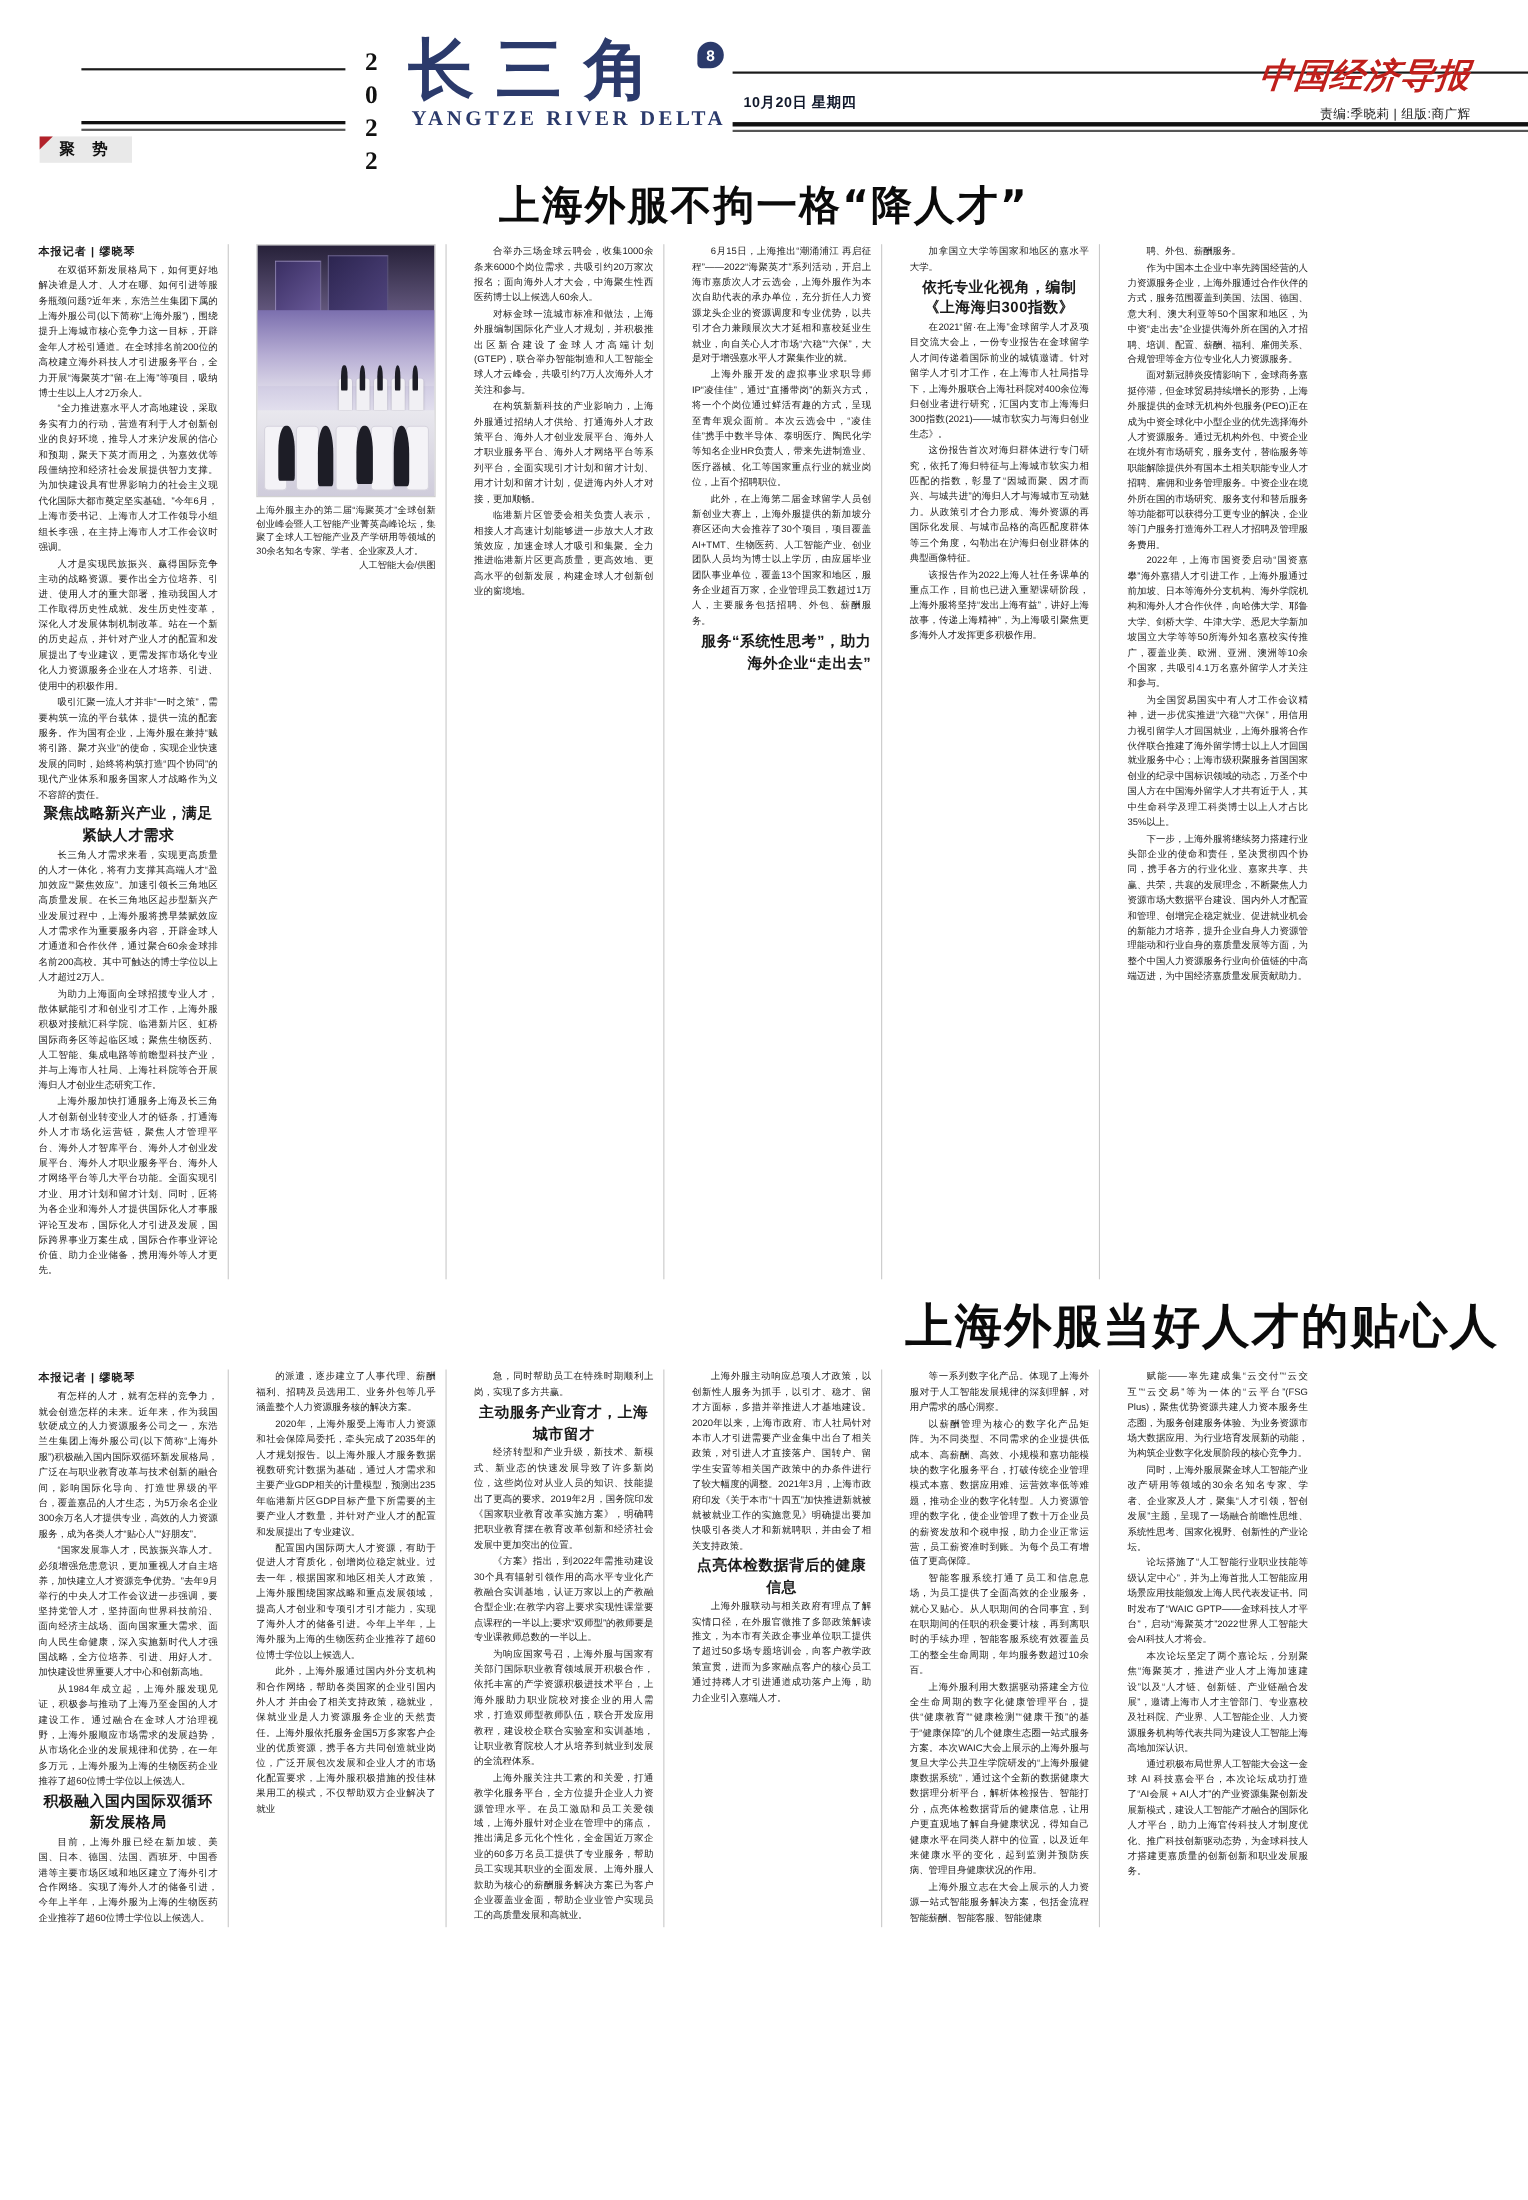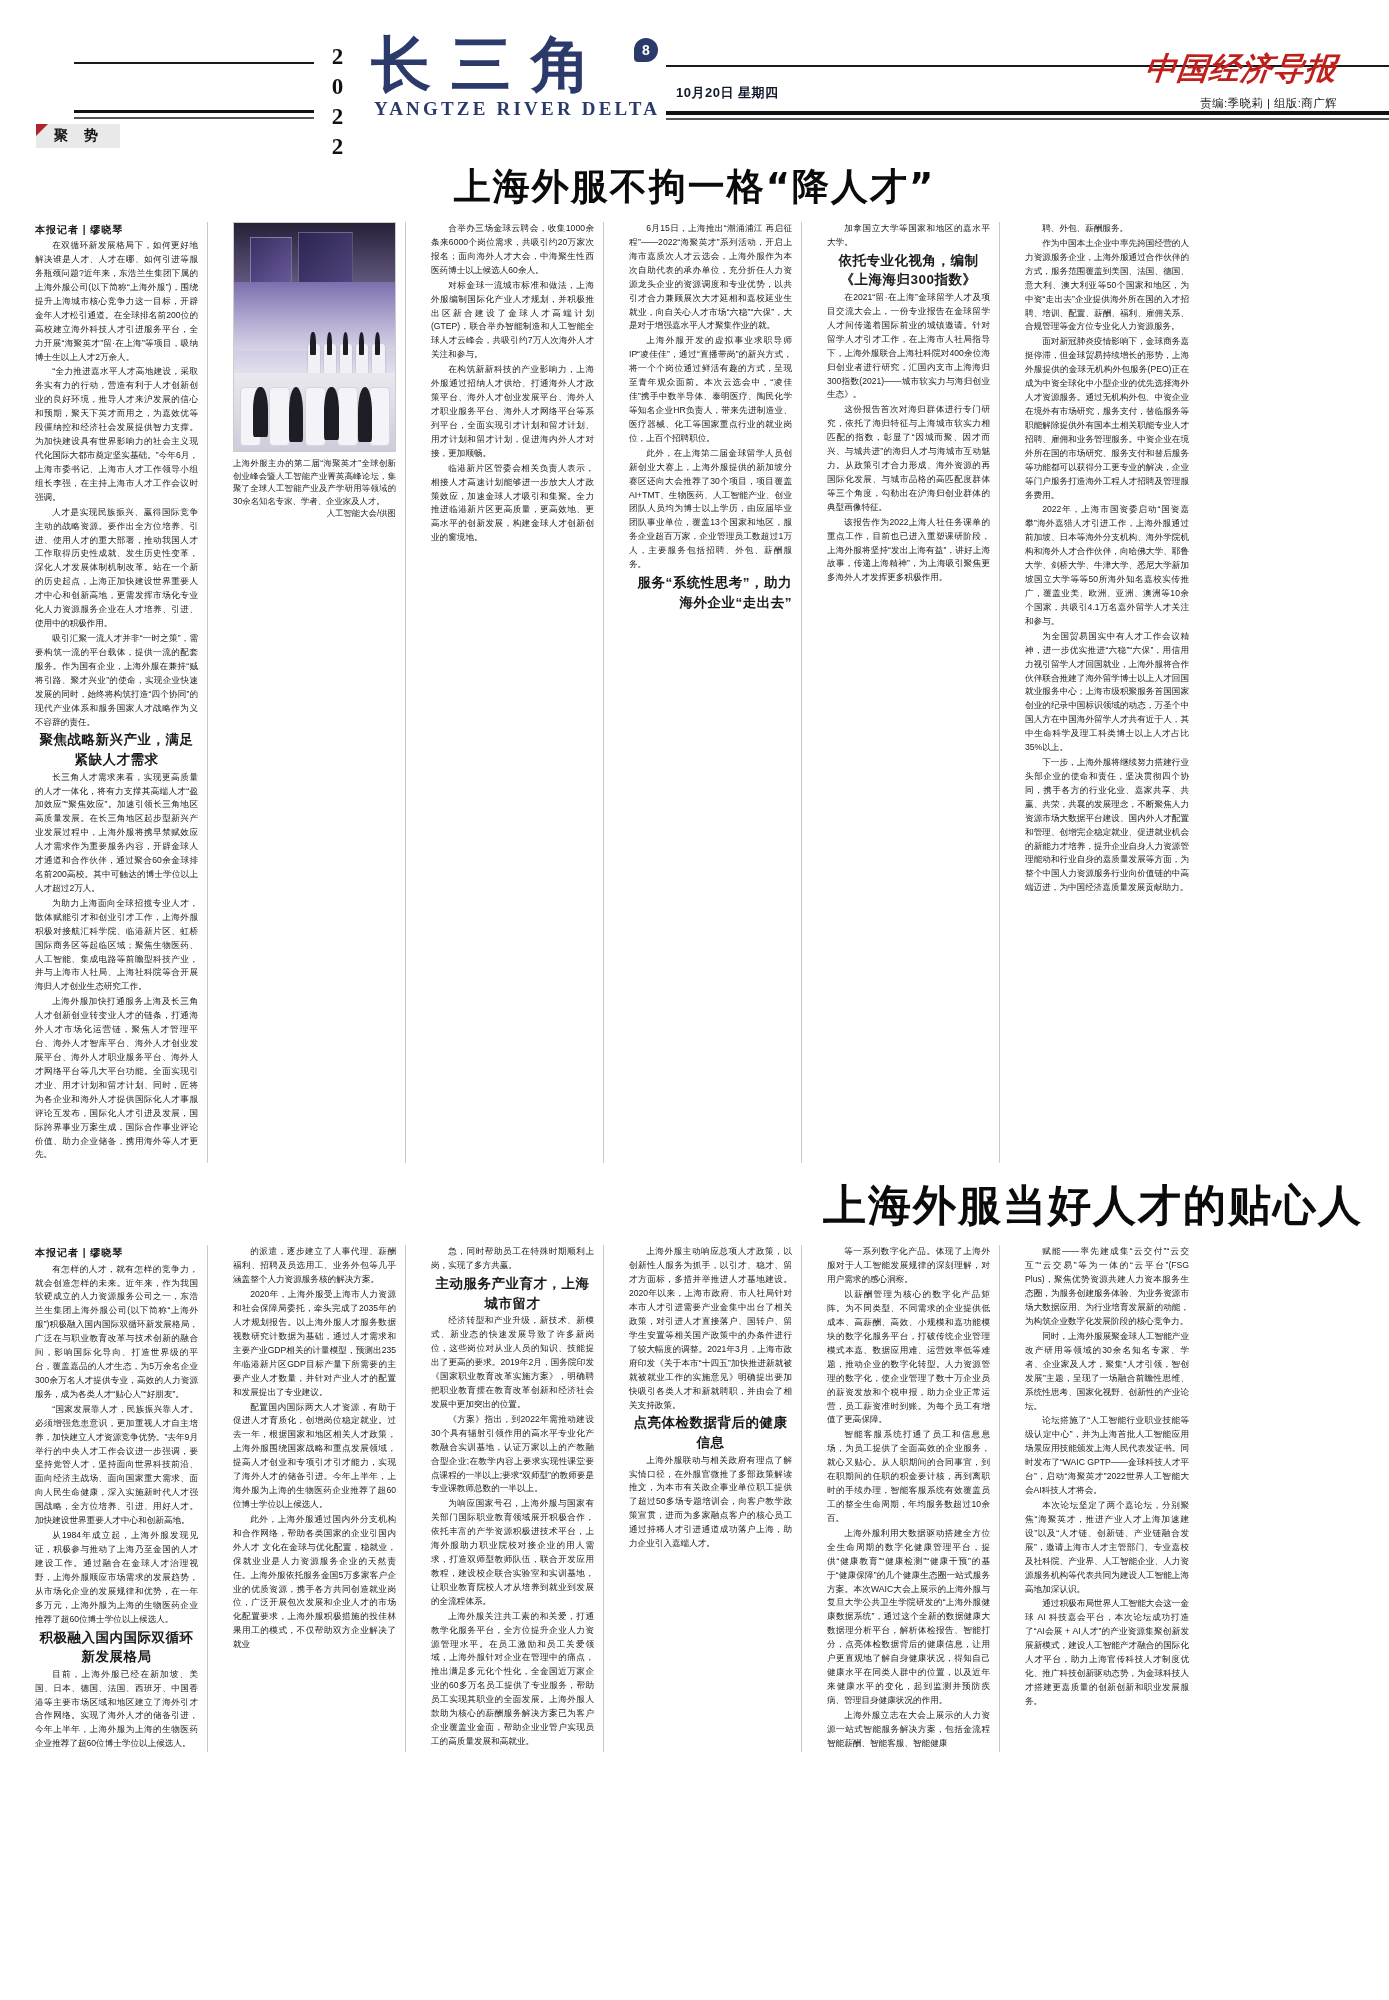--- a/index.html
+++ b/index.html
@@ -172,21 +172,21 @@
   </div>
 
   <div class="headline1">上海外服不拘一格“降人才”</div>
 
   <div class="cols">
 
     <div class="col">
       <p class="byline">本报记者 | 缪晓琴</p>
       <p>在双循环新发展格局下，如何更好地解决谁是人才、人才在哪、如何引进等服务瓶颈问题?近年来，东浩兰生集团下属的上海外服公司(以下简称“上海外服”)，围绕提升上海城市核心竞争力这一目标，开辟金年人才松引通道。在全球排名前200位的高校建立海外科技人才引进服务平台，全力开展“海聚英才”留·在上海”等项目，吸纳博士生以上人才2万余人。</p>
       <p>“全力推进嘉水平人才高地建设，采取务实有力的行动，营造有利于人才创新创业的良好环境，推导人才来沪发展的信心和预期，聚天下英才而用之，为嘉效优等段僵纳控和经济社会发展提供智力支撑。为加快建设具有世界影响力的社会主义现代化国际大都市奠定坚实基础。”今年6月，上海市委书记、上海市人才工作领导小组组长李强，在主持上海市人才工作会议时强调。</p>
-      <p>人才是实现民族振兴、赢得国际竞争主动的战略资源。要作出全方位培养、引进、使用人才的重大部署，推动我国人才工作取得历史性成就、发生历史性变革，深化人才发展体制机制改革。站在一个新的历史起点，上海正加快建设世界重要人才中心和创新高地，更需发挥市场化专业化人力资源服务企业在人才培养、引进、使用中的积极作用。</p>
+      <p>人才是实现民族振兴、赢得国际竞争主动的战略资源。要作出全方位培养、引进、使用人才的重大部署，推动我国人才工作取得历史性成就、发生历史性变革，深化人才发展体制机制改革。站在一个新的历史起点，并针对产业人才的配置和发展提出了专业建议，更需发挥市场化专业化人力资源服务企业在人才培养、引进、使用中的积极作用。</p>
       <p>吸引汇聚一流人才并非“一时之策”，需要构筑一流的平台载体，提供一流的配套服务。作为国有企业，上海外服在兼持“贼将引路、聚才兴业”的使命，实现企业快速发展的同时，始终将构筑打造“四个协同”的现代产业体系和服务国家人才战略作为义不容辞的责任。</p>
       <p class="subhead">聚焦战略新兴产业，满足紧缺人才需求</p>
       <p>长三角人才需求来看，实现更高质量的人才一体化，将有力支撑其高端人才“盈加效应”“聚焦效应”。加速引领长三角地区高质量发展。在长三角地区起步型新兴产业发展过程中，上海外服将携早禁赋效应人才需求作为重要服务内容，开辟金球人才通道和合作伙伴，通过聚合60余金球排名前200高校。其中可触达的博士学位以上人才超过2万人。</p>
       <p>为助力上海面向全球招揽专业人才，散体赋能引才和创业引才工作，上海外服积极对接航汇科学院、临港新片区、虹桥国际商务区等起临区域；聚焦生物医药、人工智能、集成电路等前瞻型科技产业，并与上海市人社局、上海社科院等合开展海归人才创业生态研究工作。</p>
       <p>上海外服加快打通服务上海及长三角人才创新创业转变业人才的链条，打通海外人才市场化运营链，聚焦人才管理平台、海外人才智库平台、海外人才创业发展平台、海外人才职业服务平台、海外人才网络平台等几大平台功能。全面实现引才业、用才计划和留才计划、同时，匠将为各企业和海外人才提供国际化人才事服评论互发布，国际化人才引进及发展，国际跨界事业万案生成，国际合作事业评论价值、助力企业储备，携用海外等人才更先。</p>
     </div>
 
     <div class="col">
       <div class="photo-block">
         <div class="photo">
@@ -263,21 +263,21 @@
       <p>“国家发展靠人才，民族振兴靠人才。必须增强危患意识，更加重视人才自主培养，加快建立人才资源竞争优势。”去年9月举行的中央人才工作会议进一步强调，要坚持党管人才，坚持面向世界科技前沿、面向经济主战场、面向国家重大需求、面向人民生命健康，深入实施新时代人才强国战略，全方位培养、引进、用好人才。加快建设世界重要人才中心和创新高地。</p>
       <p>从1984年成立起，上海外服发现见证，积极参与推动了上海乃至金国的人才建设工作。通过融合在金球人才治理视野，上海外服顺应市场需求的发展趋势，从市场化企业的发展规律和优势，在一年多万元，上海外服为上海的生物医药企业推荐了超60位博士学位以上候选人。</p>
       <p class="subhead">积极融入国内国际双循环新发展格局</p>
       <p>目前，上海外服已经在新加坡、美国、日本、德国、法国、西班牙、中国香港等主要市场区域和地区建立了海外引才合作网络。实现了海外人才的储备引进，今年上半年，上海外服为上海的生物医药企业推荐了超60位博士学位以上候选人。</p>
     </div>
 
     <div class="col">
       <p>的派遣，逐步建立了人事代理、薪酬福利、招聘及员选用工、业务外包等几乎涵盖整个人力资源服务核的解决方案。</p>
       <p>2020年，上海外服受上海市人力资源和社会保障局委托，牵头完成了2035年的人才规划报告。以上海外服人才服务数据视数研究计数据为基础，通过人才需求和主要产业GDP相关的计量模型，预测出235年临港新片区GDP目标产量下所需要的主要产业人才数量，并针对产业人才的配置和发展提出了专业建议。</p>
       <p>配置国内国际两大人才资源，有助于促进人才育质化，创增岗位稳定就业。过去一年，根据国家和地区相关人才政策，上海外服围绕国家战略和重点发展领域，提高人才创业和专项引才引才能力，实现了海外人才的储备引进。今年上半年，上海外服为上海的生物医药企业推荐了超60位博士学位以上候选人。</p>
-      <p>此外，上海外服通过国内外分支机构和合作网络，帮助各类国家的企业引国内外人才 文化在金球与优化配置，稳就业，保就业业是人力资源服务企业的天然责任。上海外服依托服务金国5万多家客户企业的优质资源，携手各方共同创造就业岗位，广泛开展包次发展和企业人才的市场化配置要求，上海外服积极措施的投佳林果用工的模式，不仅帮助双方企业解决了就业</p>
+      <p>此外，上海外服通过国内外分支机构和合作网络，帮助各类国家的企业引国内外人才 并由会了相关支持政策，稳就业，保就业业是人力资源服务企业的天然责任。上海外服依托服务金国5万多家客户企业的优质资源，携手各方共同创造就业岗位，广泛开展包次发展和企业人才的市场化配置要求，上海外服积极措施的投佳林果用工的模式，不仅帮助双方企业解决了就业</p>
     </div>
 
     <div class="col">
       <p>急，同时帮助员工在特殊时期顺利上岗，实现了多方共赢。</p>
       <p class="subhead">主动服务产业育才，上海城市留才</p>
       <p>经济转型和产业升级，新技术、新模式、新业态的快速发展导致了许多新岗位，这些岗位对从业人员的知识、技能提出了更高的要求。2019年2月，国务院印发《国家职业教育改革实施方案》，明确聘把职业教育摆在教育改革创新和经济社会发展中更加突出的位置。</p>
       <p>《方案》指出，到2022年需推动建设30个具有辐射引领作用的高水平专业化产教融合实训基地，认证万家以上的产教融合型企业;在教学内容上要求实现性课堂要点课程的一半以上;要求“双师型”的教师要是专业课教师总数的一半以上。</p>
       <p>为响应国家号召，上海外服与国家有关部门国际职业教育领域展开积极合作，依托丰富的产学资源积极进技术平台，上海外服助力职业院校对接企业的用人需求，打造双师型教师队伍，联合开发应用教程，建设校企联合实验室和实训基地，让职业教育院校人才从培养到就业到发展的全流程体系。</p>
       <p>上海外服关注共工素的和关爱，打通教学化服务平台，全方位提升企业人力资源管理水平。在员工激励和员工关爱领域，上海外服针对企业在管理中的痛点，推出满足多元化个性化，全金国近万家企业的60多万名员工提供了专业服务，帮助员工实现其职业的全面发展。上海外服人款助为核心的薪酬服务解决方案已为客户企业覆盖业金面，帮助企业业管户实现员工的高质量发展和高就业。</p>
     </div>

